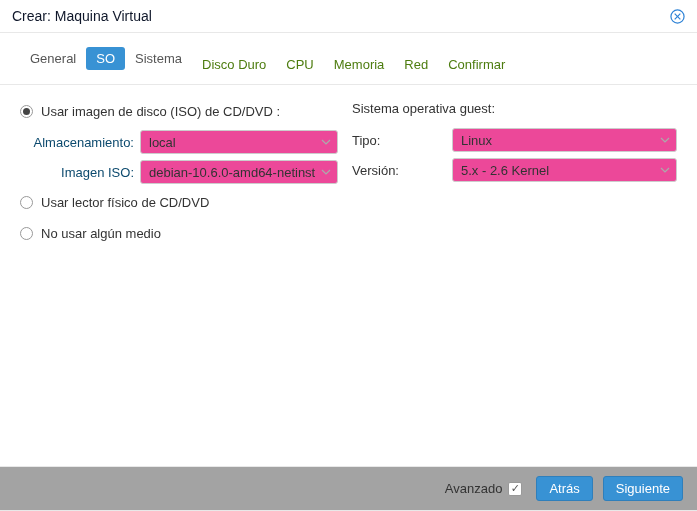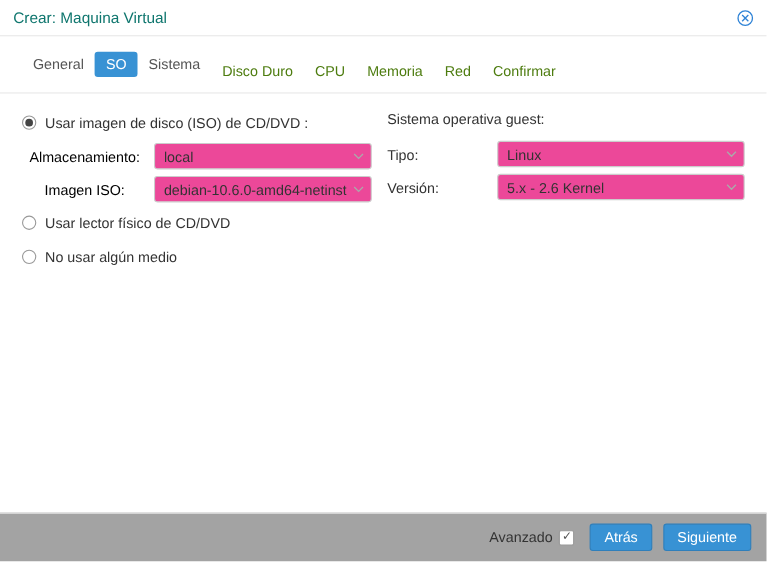--- a/index.html
+++ b/index.html
@@ -16,21 +16,21 @@
     display: flex;
     flex-direction: column;
     border-bottom: 1px solid #e8e8e8;
   }
   .titlebar {
     display: flex;
     align-items: center;
     justify-content: space-between;
     padding: 8px 12px 8px 12px;
     border-bottom: 1px solid #e8e8e8;
-    color: #0f766e;
+    color: #0f172a;
     font-size: 14px;
   }
   .titlebar .close {
     width: 16px; height: 16px;
     display: inline-flex;
     align-items: center; justify-content: center;
     color: #2F83D6;
     cursor: pointer;
   }
   .tabbar {
@@ -85,23 +85,23 @@
     border-radius: 50%;
     background: #444;
   }
   .form-row {
     display: flex;
     align-items: center;
     margin-bottom: 6px;
   }
   .label-left {
     width: 120px;
-    text-align: center;
+    text-align: right;
     padding-right: 6px;
-    color: #000000;
+    color: #0c4a6e;
   }
   .label-left-right {
     width: 100px;
     text-align: left;
     padding-right: 6px;
     color: #333;
   }
   .select {
     flex: 1;
     height: 24px;

